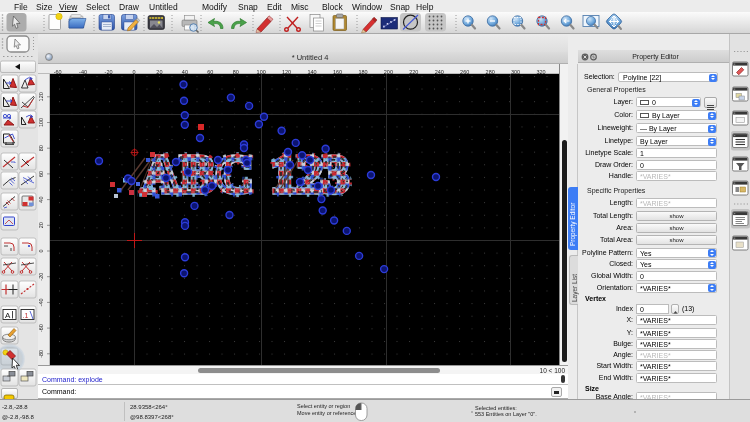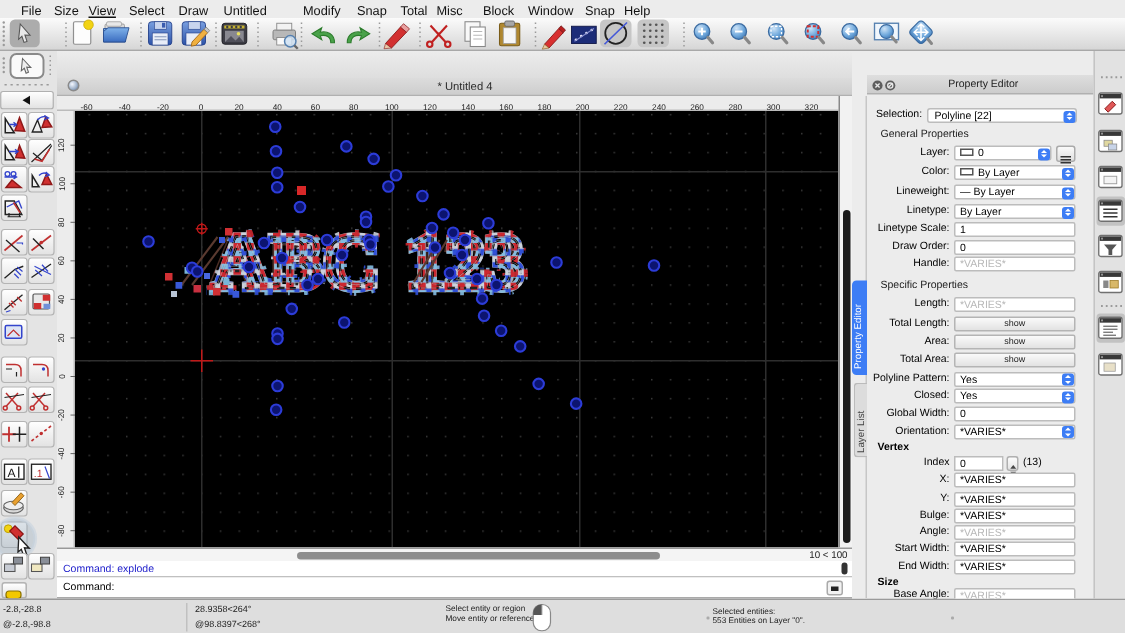--- a/index.html
+++ b/index.html
@@ -9,21 +9,21 @@
 <div class="abs" style="left:0;top:0;width:700px;height:12px;background:#ececec;">
 <div class="abs" style="top:1.5px;left:0;width:750px;font-size:8.5px;color:#111;">
 <span class="abs" style="left:14px;">File</span>
 <span class="abs" style="left:36px;">Size</span>
 <span class="abs" style="left:59px;text-decoration:underline;">View</span>
 <span class="abs" style="left:86px;">Select</span>
 <span class="abs" style="left:119px;">Draw</span>
 <span class="abs" style="left:149px;">Untitled</span>
 <span class="abs" style="left:202px;">Modify</span>
 <span class="abs" style="left:238px;">Snap</span>
-<span class="abs" style="left:267px;">Total</span>
+<span class="abs" style="left:267px;">Edit</span>
 <span class="abs" style="left:291px;">Misc</span>
 <span class="abs" style="left:322px;">Block</span>
 <span class="abs" style="left:352px;">Window</span>
 <span class="abs" style="left:390px;">Snap</span>
 <span class="abs" style="left:416px;">Help</span>
 </div>
 </div>
 
 <div class="abs" style="left:0;top:12px;width:750px;height:22px;background:linear-gradient(#fbfbfb,#d6d6d6);border-bottom:1px solid #a8a8a8;" id="maintb">
 <svg width="750" height="22" viewBox="0 0 750 22">

